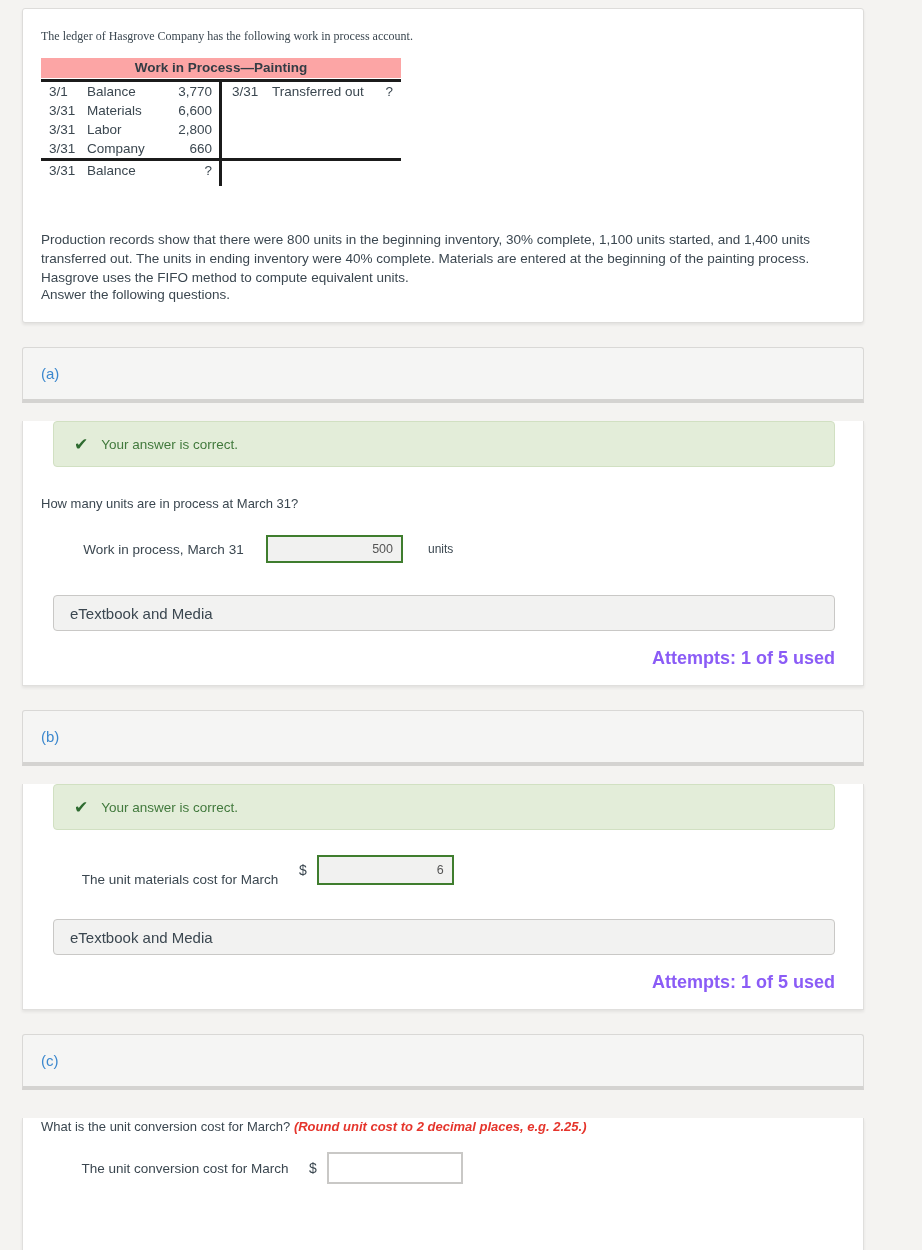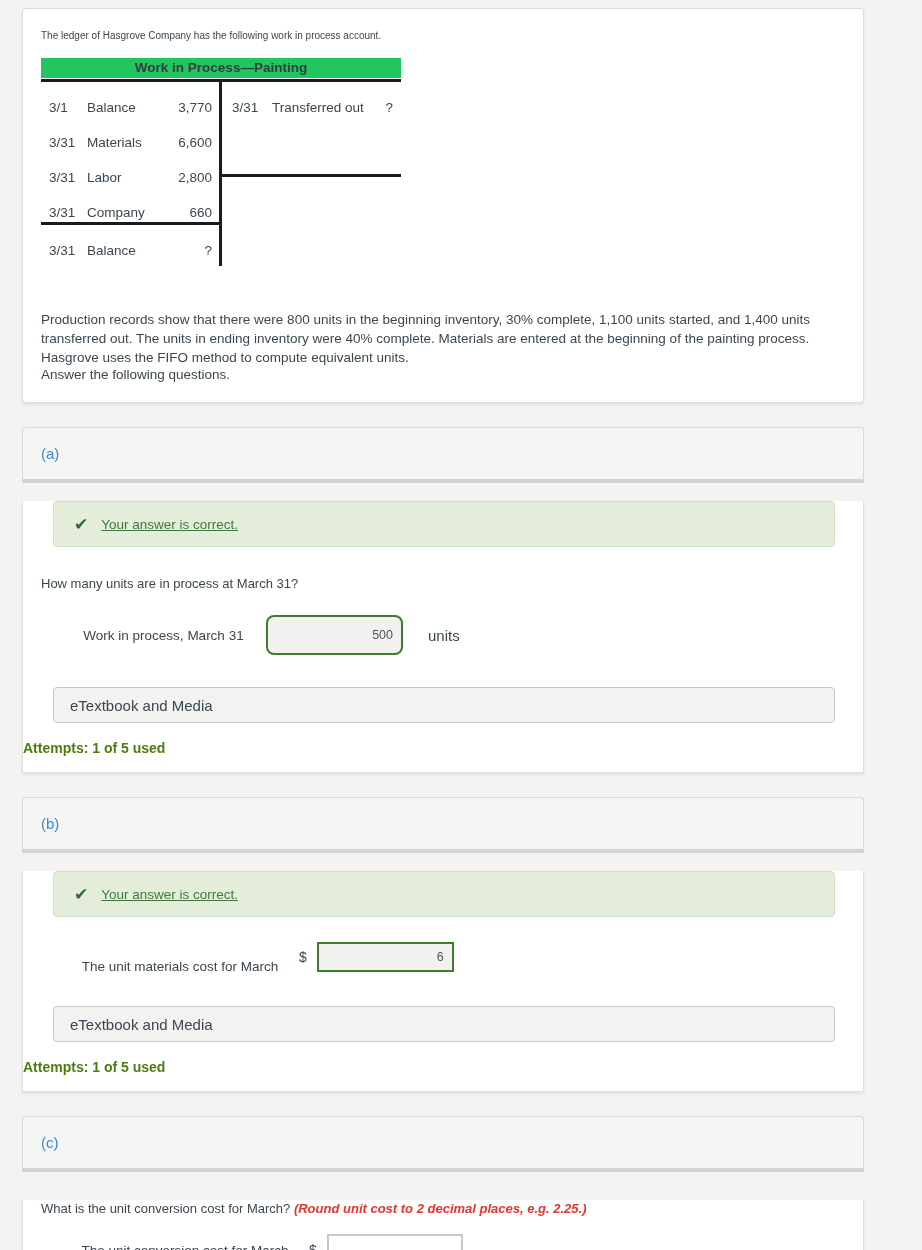--- a/index.html
+++ b/index.html
@@ -17,36 +17,36 @@
   .card {
     width:842px;
     background:#fff;
     border:1px solid #dddcda;
     border-radius:3px;
     box-shadow:0 2px 3px rgba(0,0,0,0.07);
   }
 
   
   .problem-card { padding:18px 18px 20px 18px; margin-bottom:24px; }
-  .intro { font-size:10px; line-height:18px; }
+  .intro { font-size:12px; line-height:18px;font-family:Liberation Serif, serif; }
 
   .taccount { width:360px; margin:13px 0 44px 0; }
   .ta-title {
-    background:#22c55e;
+    background:#fca5a5;
     font-weight:bold;
     text-align:center;
     font-size:13.5px;
     padding:2px 0 3px 0;
     color:#333c44;
   }
   .ta-body { display:flex; border-top:3px solid #1b1b1b; margin-top:1px; }
   .ta-col { width:178px; }
   .ta-col-right { flex:1; }
   .ta-divider { width:3px; background:#1b1b1b; }
-  .ta-row { display:flex; height:19px; line-height:19px; font-size:13.5px;margin-top:16px; }
+  .ta-row { display:flex; height:19px; line-height:19px; font-size:13.5px; }
   .ta-date { width:46px; padding-left:8px; }
   .ta-desc { flex:1; }
   .ta-amt { width:62px; text-align:right; padding-right:7px; }
   .ta-col-right .ta-date { width:50px; padding-left:10px; }
   .ta-col-right .ta-amt { width:26px; padding-right:8px; }
   .ta-line { border-top:3px solid #1b1b1b; height:0; }
   .ta-spacer-rows { height:57px; }
   .ta-spacer-bottom { height:6px; }
 
   .body-text { font-size:13.5px; line-height:19px; }
@@ -80,21 +80,21 @@
     margin:18px 28px 0 30px;
     height:46px;
     background:#e3edd9;
     border:1px solid #d1e0c2;
     border-radius:4px;
     display:flex;
     align-items:center;
     padding-left:20px;
   }
   .check { color:#2e6b30; font-size:17px; font-weight:bold; }
-  .banner-text { margin-left:13px; color:#41793c; font-size:13.5px;text-decoration:underline; }
+  .banner-text { margin-left:13px; color:#41793c; font-size:13.5px; }
 
   .question { margin:28px 18px 0 18px; font-size:13px; line-height:18px; }
   .question .note { color:#e5352c; font-weight:bold; font-style:italic; }
 
   .answer-row { display:flex; align-items:center; margin-top:22px; margin-left:38px; }
   .answer-label { font-size:13.5px;text-align:center; }
   .answer-label.w-a { width:205px; }
   .answer-label.w-b { width:238px;margin-top:20px; }
   .answer-label.w-c { width:248px; }
   .currency { font-size:14px; margin-right:10px; }
@@ -102,43 +102,43 @@
     box-sizing:border-box;
     font-family:"Liberation Sans","DejaVu Sans",sans-serif;
     font-size:12.5px;
     color:#555;
     text-align:right;
     padding:0 8px;
     background:#f1f1f0;
     border:2px solid #3f7d2e;
     outline:none;
   }
-  .input-a { width:137px; height:40px;border-radius:8px; }
+  .input-a { width:137px; height:28px; }
   .input-b { width:137px; height:30px; }
   .input-c { width:136px; height:32px; background:#fff; border:2px solid #c9c8c6; }
-  .answer-suffix { font-size:15px; margin-left:25px; }
+  .answer-suffix { font-size:12px; margin-left:25px; }
 
   .etextbook-bar {
     margin:32px 28px 0 30px;
     height:36px;
     background:#f2f2f1;
     border:1px solid #c9c8c6;
     border-radius:4px;
     display:flex;
     align-items:center;
     padding-left:16px;
     font-size:15px;
     cursor:pointer;
   }
   .attempts {
-    text-align:left;
+    text-align:right;
     margin:17px 28px 8px 0;
-    font-size:14px;
+    font-size:18px;
     font-weight:bold;
-    color:#4d7c0f;
+    color:#8b5cf6;
   }
 </style>
 </head>
 <body>
 
 <div class="page">
 
   <div class="card problem-card">
     <p class="intro">The ledger of Hasgrove Company has the following work in process account.</p>
 

